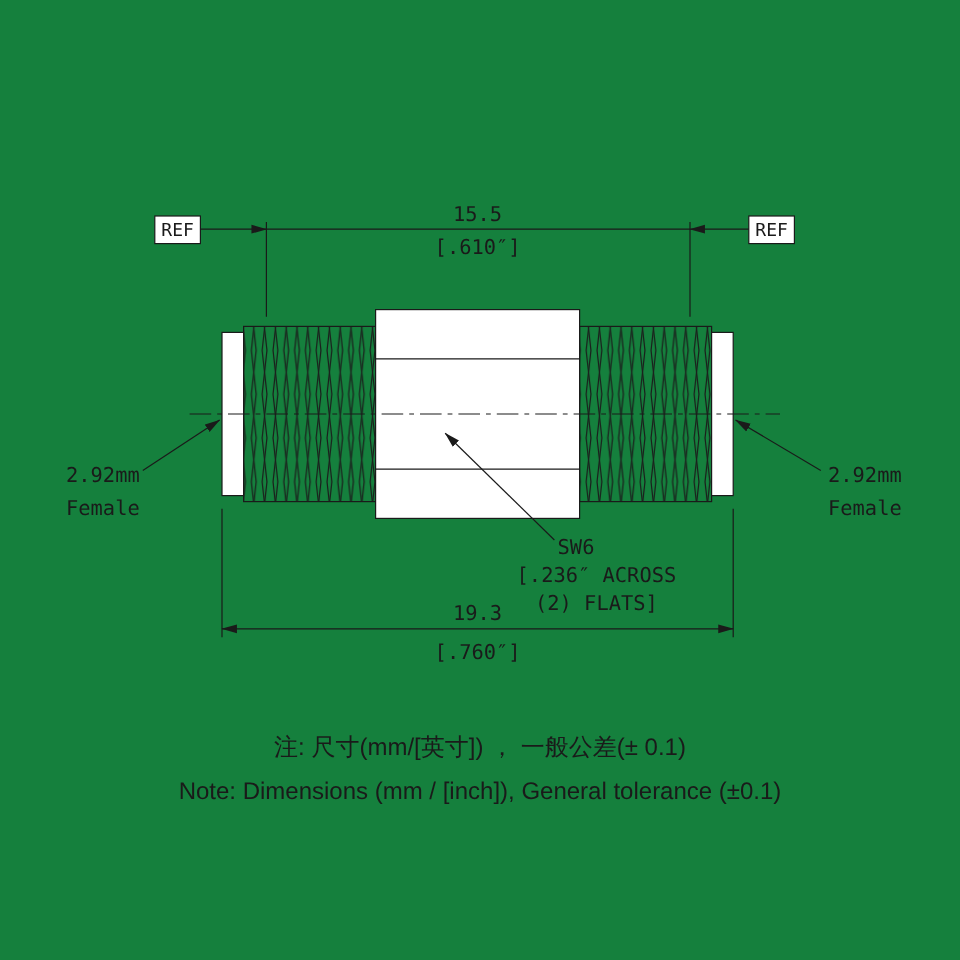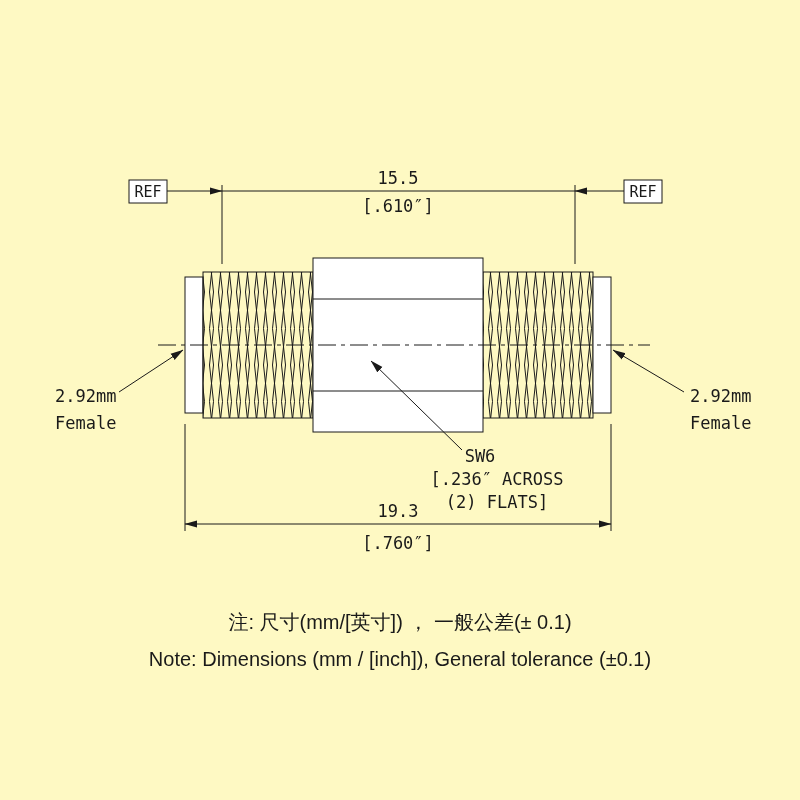--- a/index.html
+++ b/index.html
@@ -4,21 +4,21 @@
 <style>
   html, body {
     margin: 0;
     padding: 0;
     background: #ffffff;
   }
   .canvas {
     position: relative;
     width: 800px;
     height: 800px;
-    background: #fef9c3;
+    background: #15803d;
     overflow: hidden;
   }
   svg { display: block; }
   text {
     fill: #1a1a1a;
     stroke: none;
   }
   .dim-text {
     font-family: "DejaVu Sans Mono", monospace;
     font-size: 17px;

